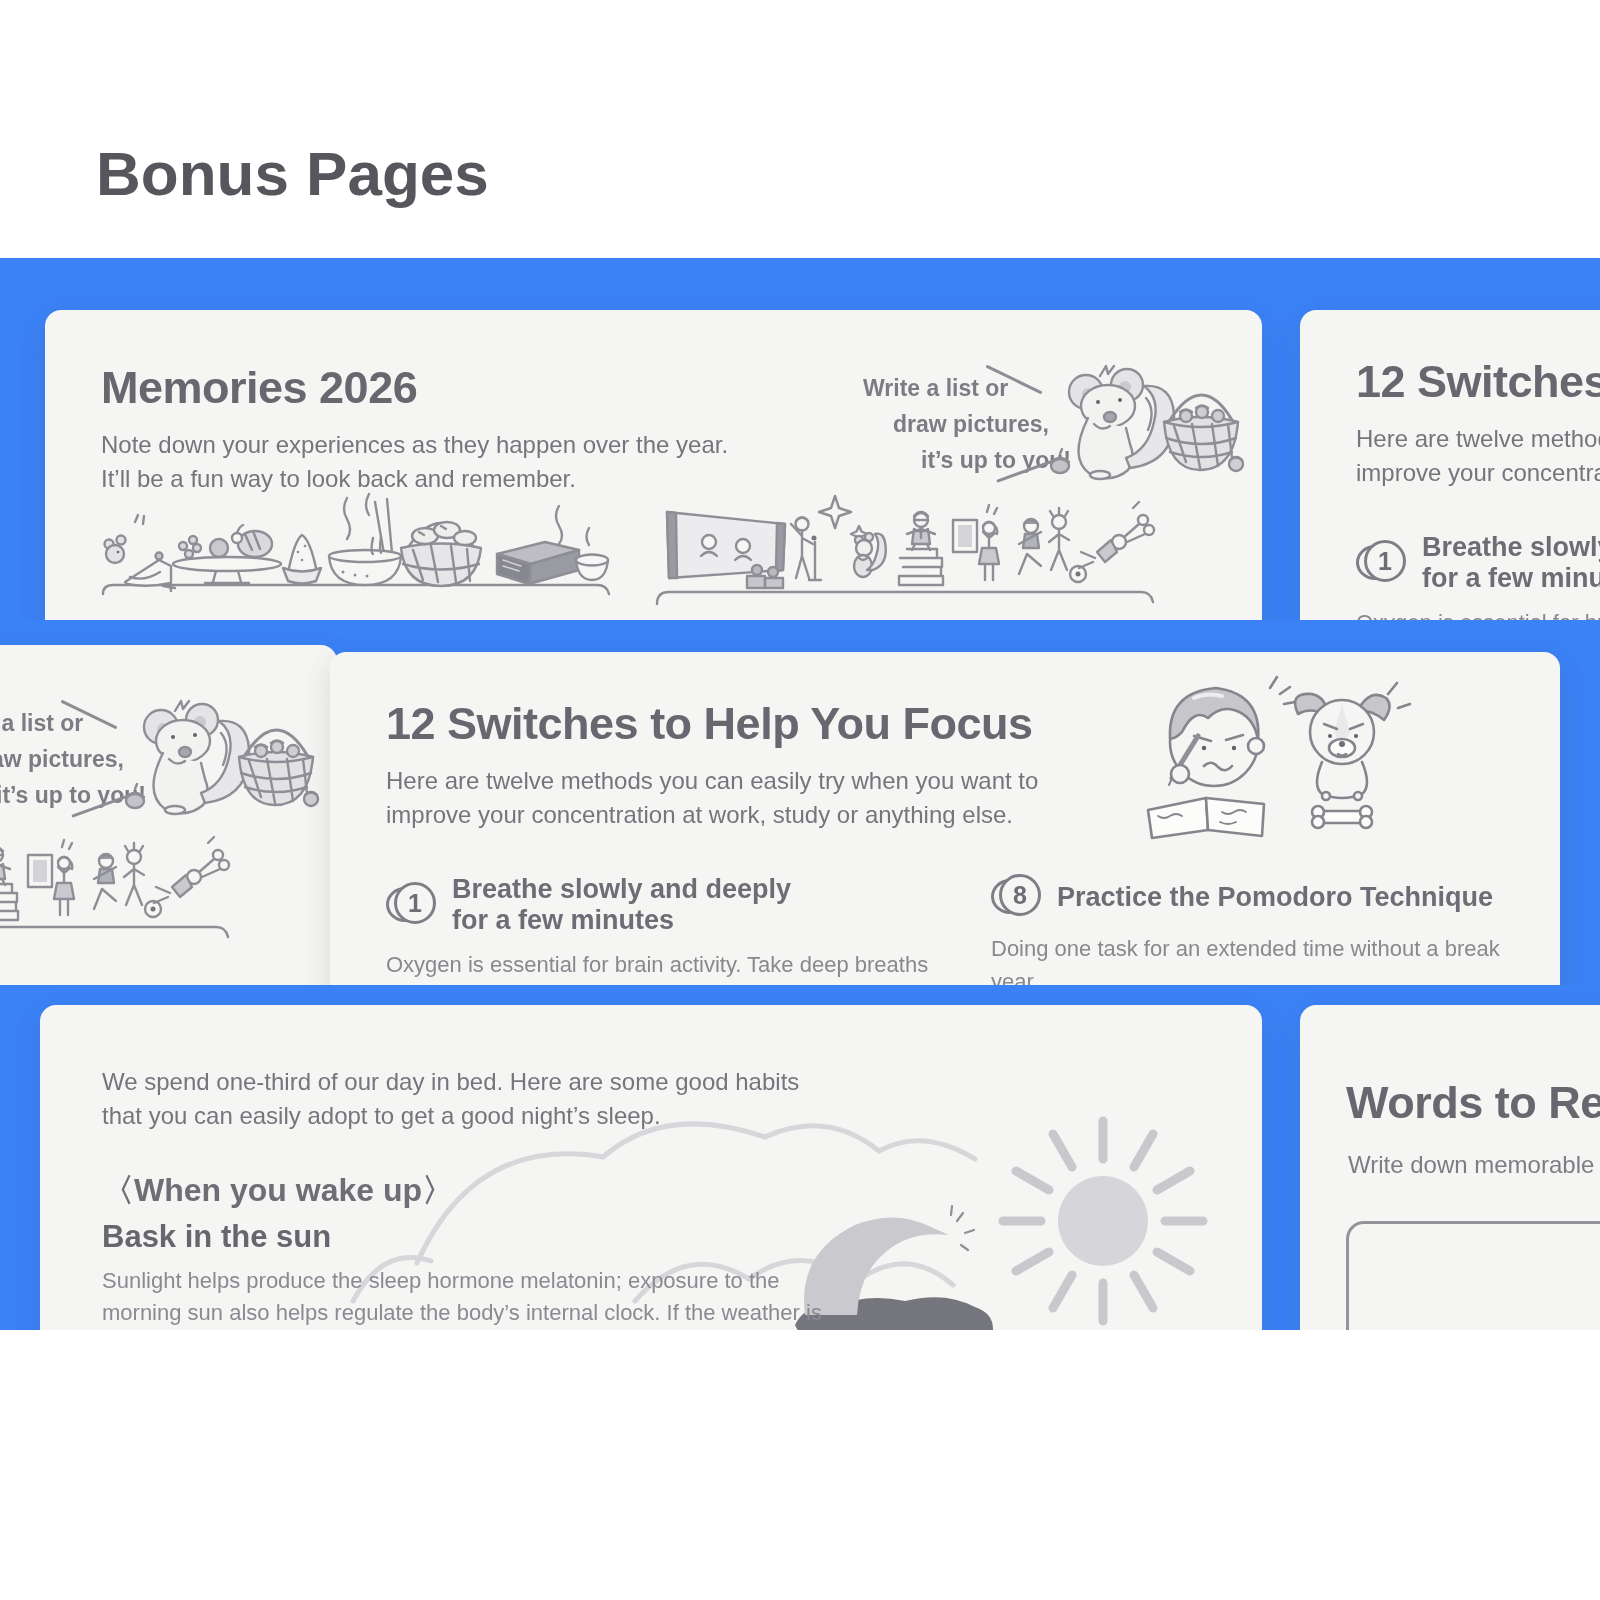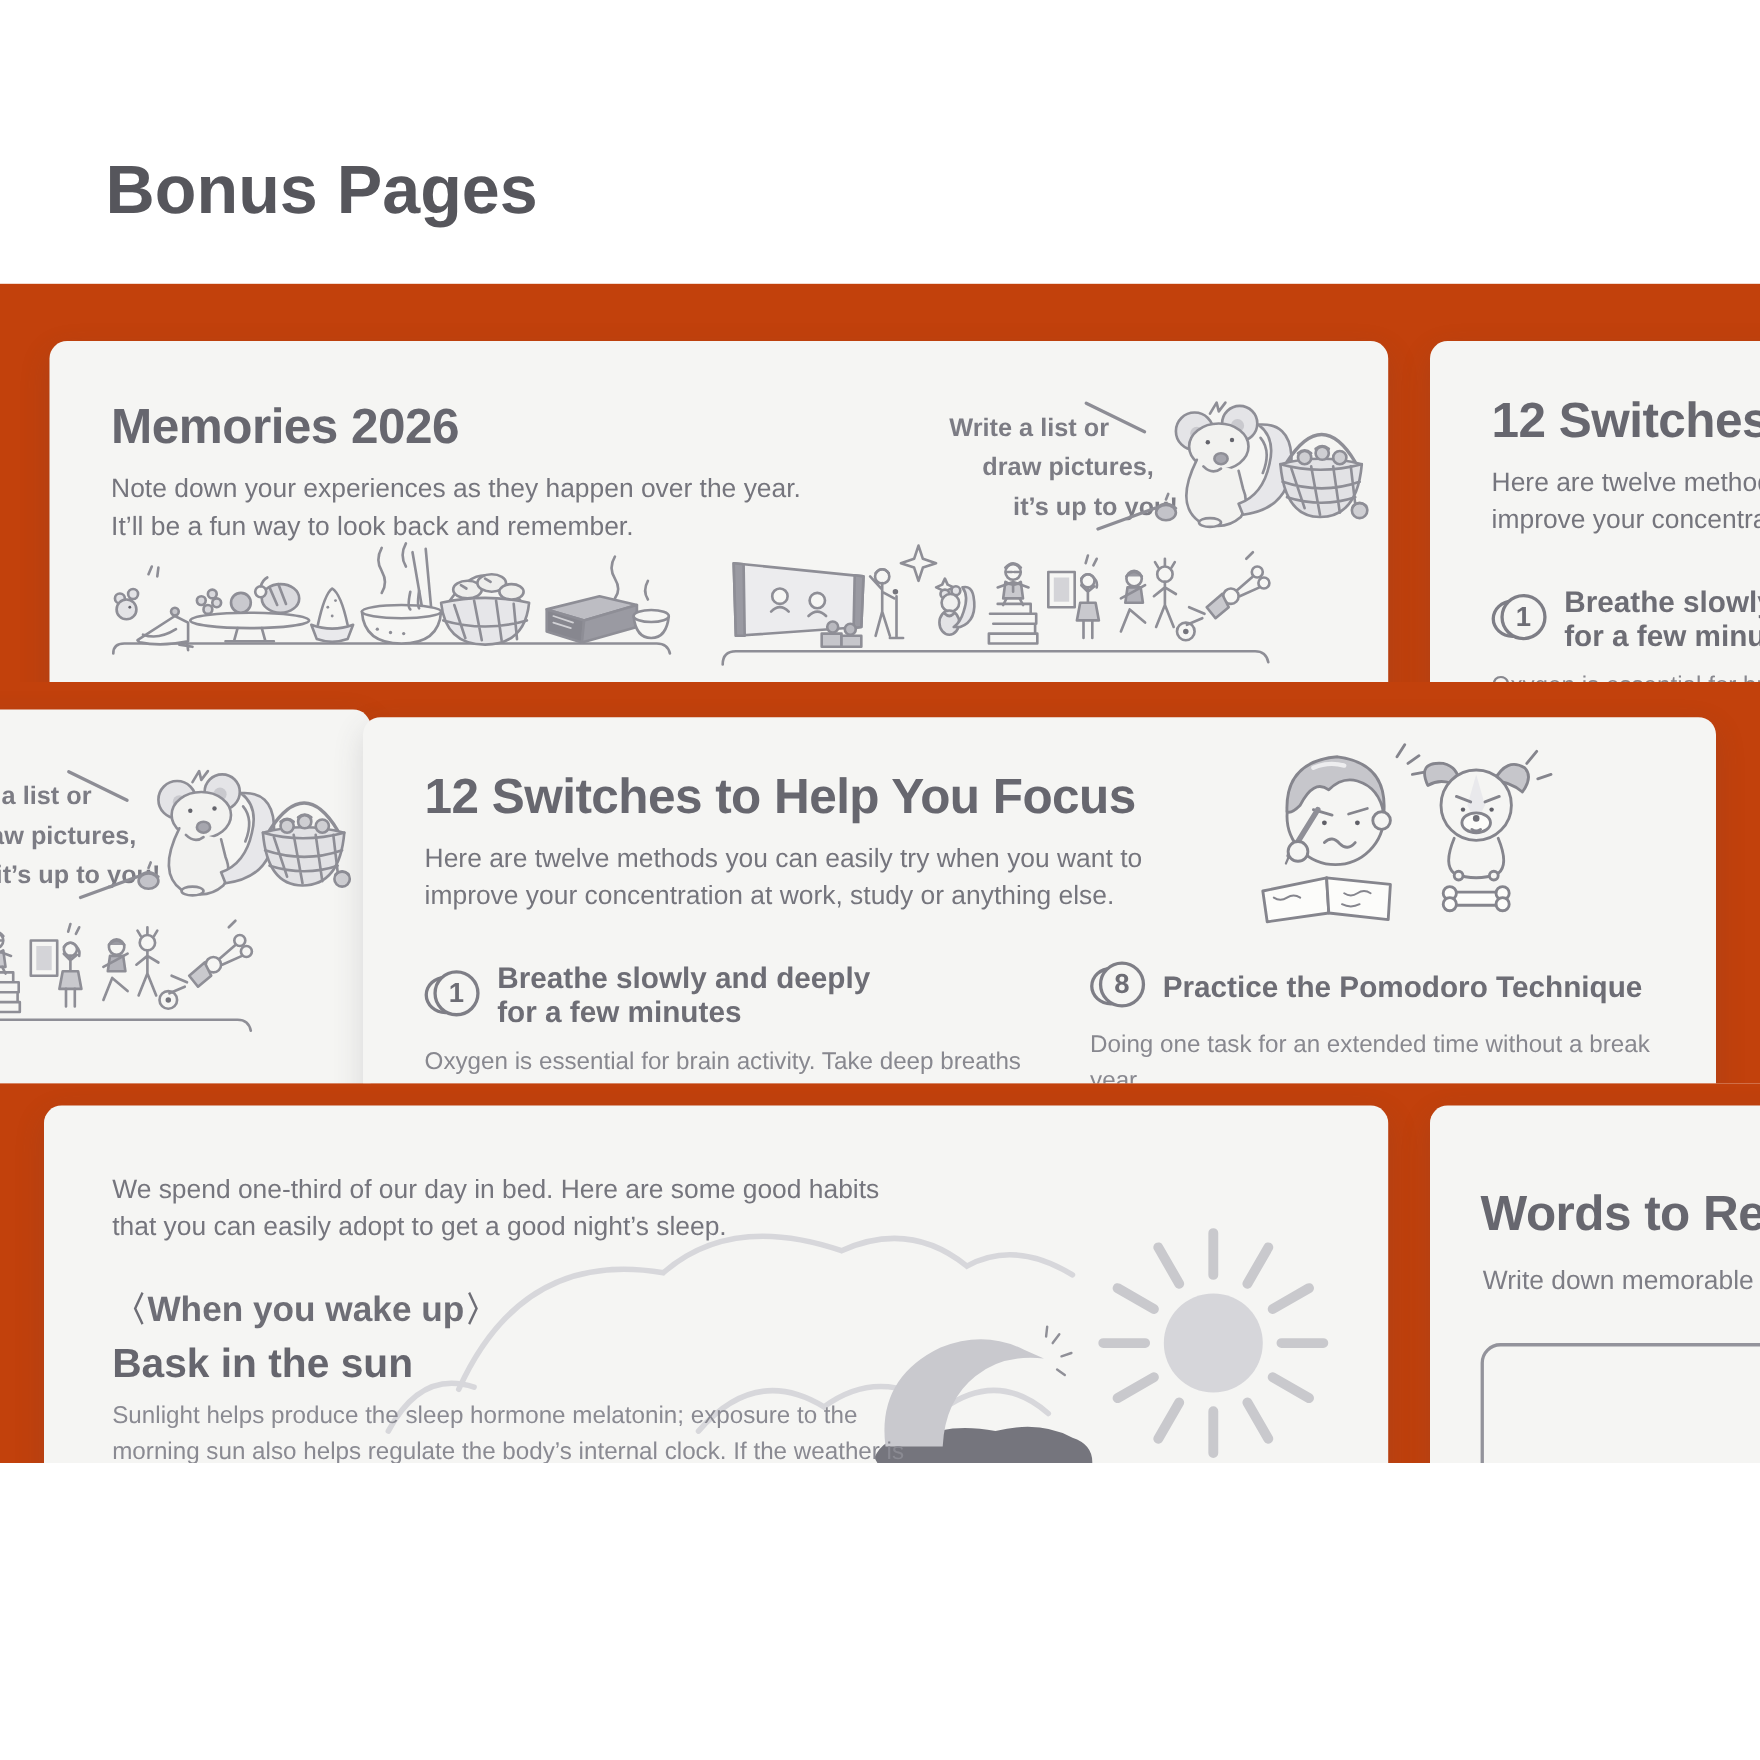--- a/index.html
+++ b/index.html
@@ -7,21 +7,21 @@
     width:1600px;height:1600px;position:relative;overflow:hidden;
     background:#ffffff;
     font-family:"Liberation Sans","DejaVu Sans",sans-serif;
   }
   .page-title{
     position:absolute;left:96px;top:96px;
     font-size:62px;font-weight:600;color:#56565c;letter-spacing:0px;
   }
   .carousel-row{
     position:absolute;left:0;width:1600px;overflow:hidden;
-    background:#c2410c;
+    background:#3b82f6;
   }
   #row-1{top:258px;height:362px;}
   #row-2{top:620px;height:365px;}
   #row-3{top:985px;height:345px;}
   .card{
     position:absolute;background:#f5f5f3;border-radius:16px;
     box-shadow:0 10px 28px rgba(70,70,82,0.16);
   }
   .card h2{
     margin:0;font-size:45px;font-weight:bold;color:#67676f;letter-spacing:-0.5px;
@@ -65,21 +65,21 @@
     position:absolute;right:0;top:0;width:42px;height:42px;box-sizing:border-box;
     border:3px solid #7e7e86;border-radius:50%;background:#f5f5f3;
     display:flex;align-items:center;justify-content:center;
     font-size:25px;font-weight:bold;color:#6d6d75;
   }
   .focus-illu{position:absolute;left:812px;top:22px;}
   
   .card-sleep{width:1222px;height:620px;}
   .sleep-pad{padding:46px 0 0 62px;position:relative;z-index:1;}
   .sleep-tag{margin:36px 0 0 0;font-size:32px;font-weight:bold;color:#6e6e76;}
-  .sleep-h3{margin:6px 0 0 0;font-size:37px;font-weight:bold;color:#66666e;}
+  .sleep-h3{margin:6px 0 0 0;font-size:31px;font-weight:bold;color:#66666e;}
   .sleep-body{margin:10px 0 0 0;font-size:22px;line-height:32px;color:#8a8a92;white-space:pre-line;}
   .sleep-illu{position:absolute;left:295px;top:88px;z-index:0;overflow:visible;}
   
   .card-words{width:1230px;height:620px;}
   .words-pad{padding:72px 0 0 46px;}
   .words-desc{margin:22px 0 0 2px;font-size:24px;color:#7d7d85;}
   .writing-box{
     margin:42px 0 0 0;width:560px;height:400px;
     border:3px solid #93939b;border-radius:18px;background:#f5f5f3;box-sizing:border-box;
   }

